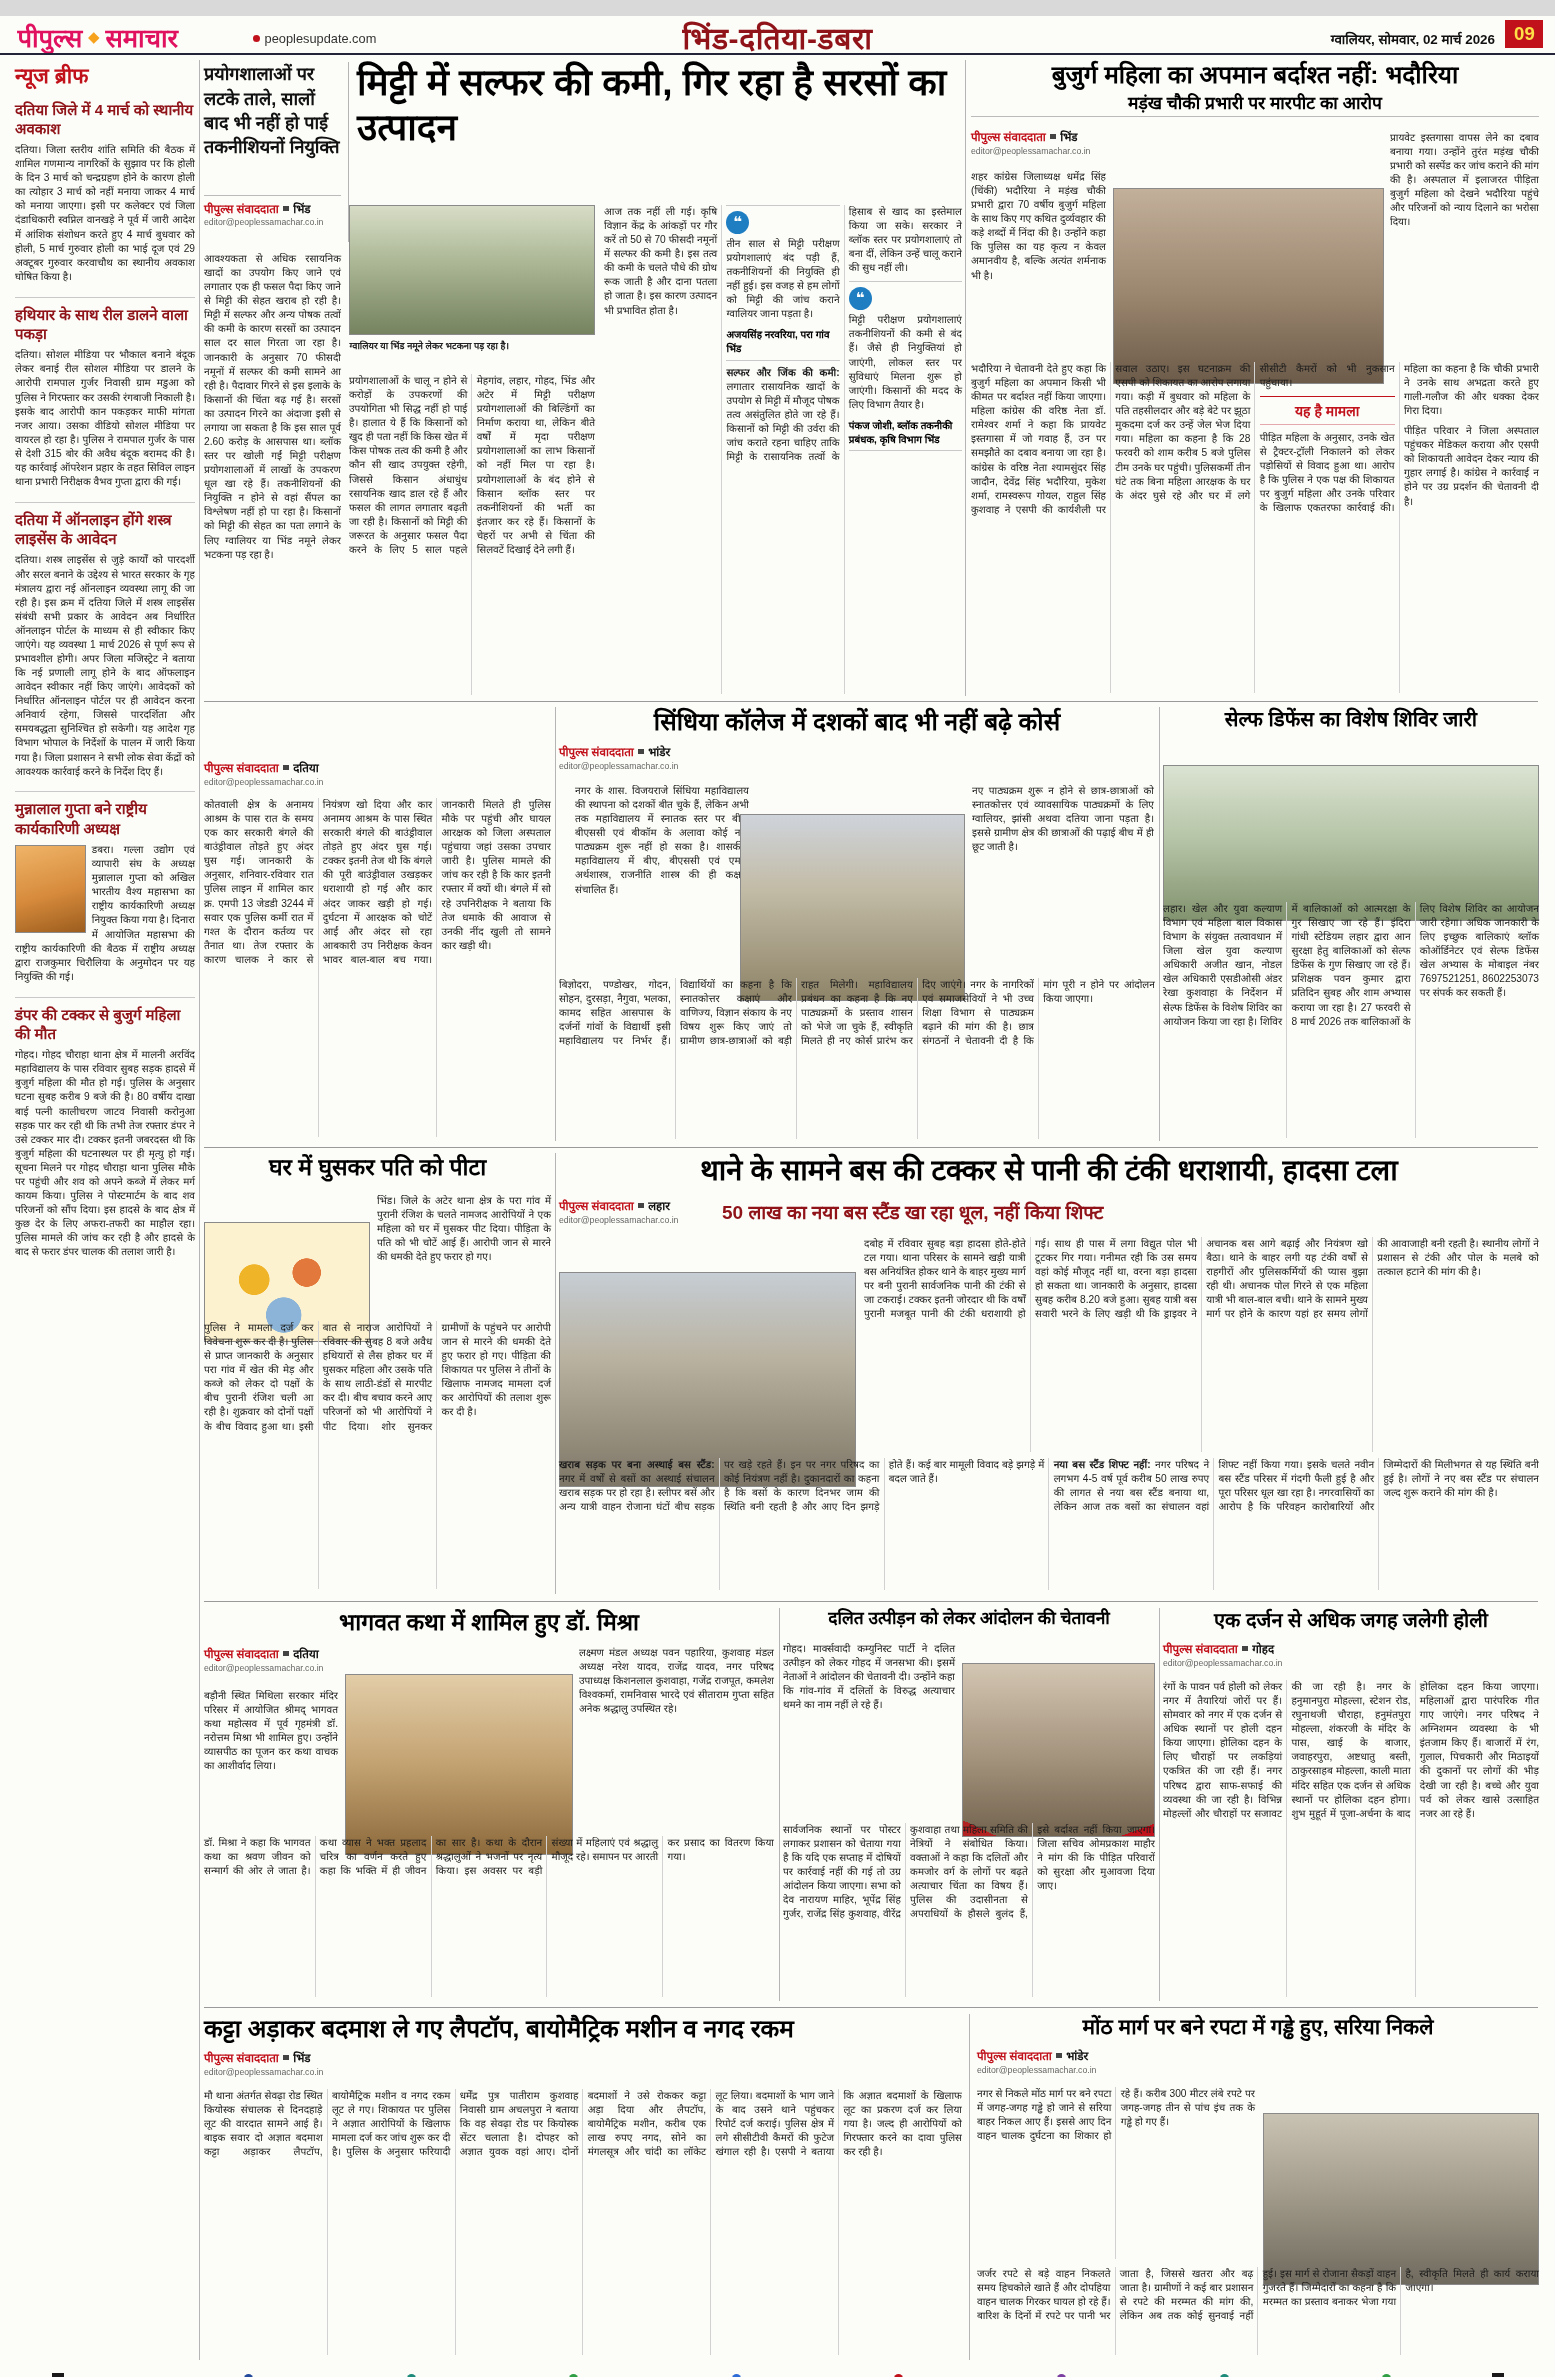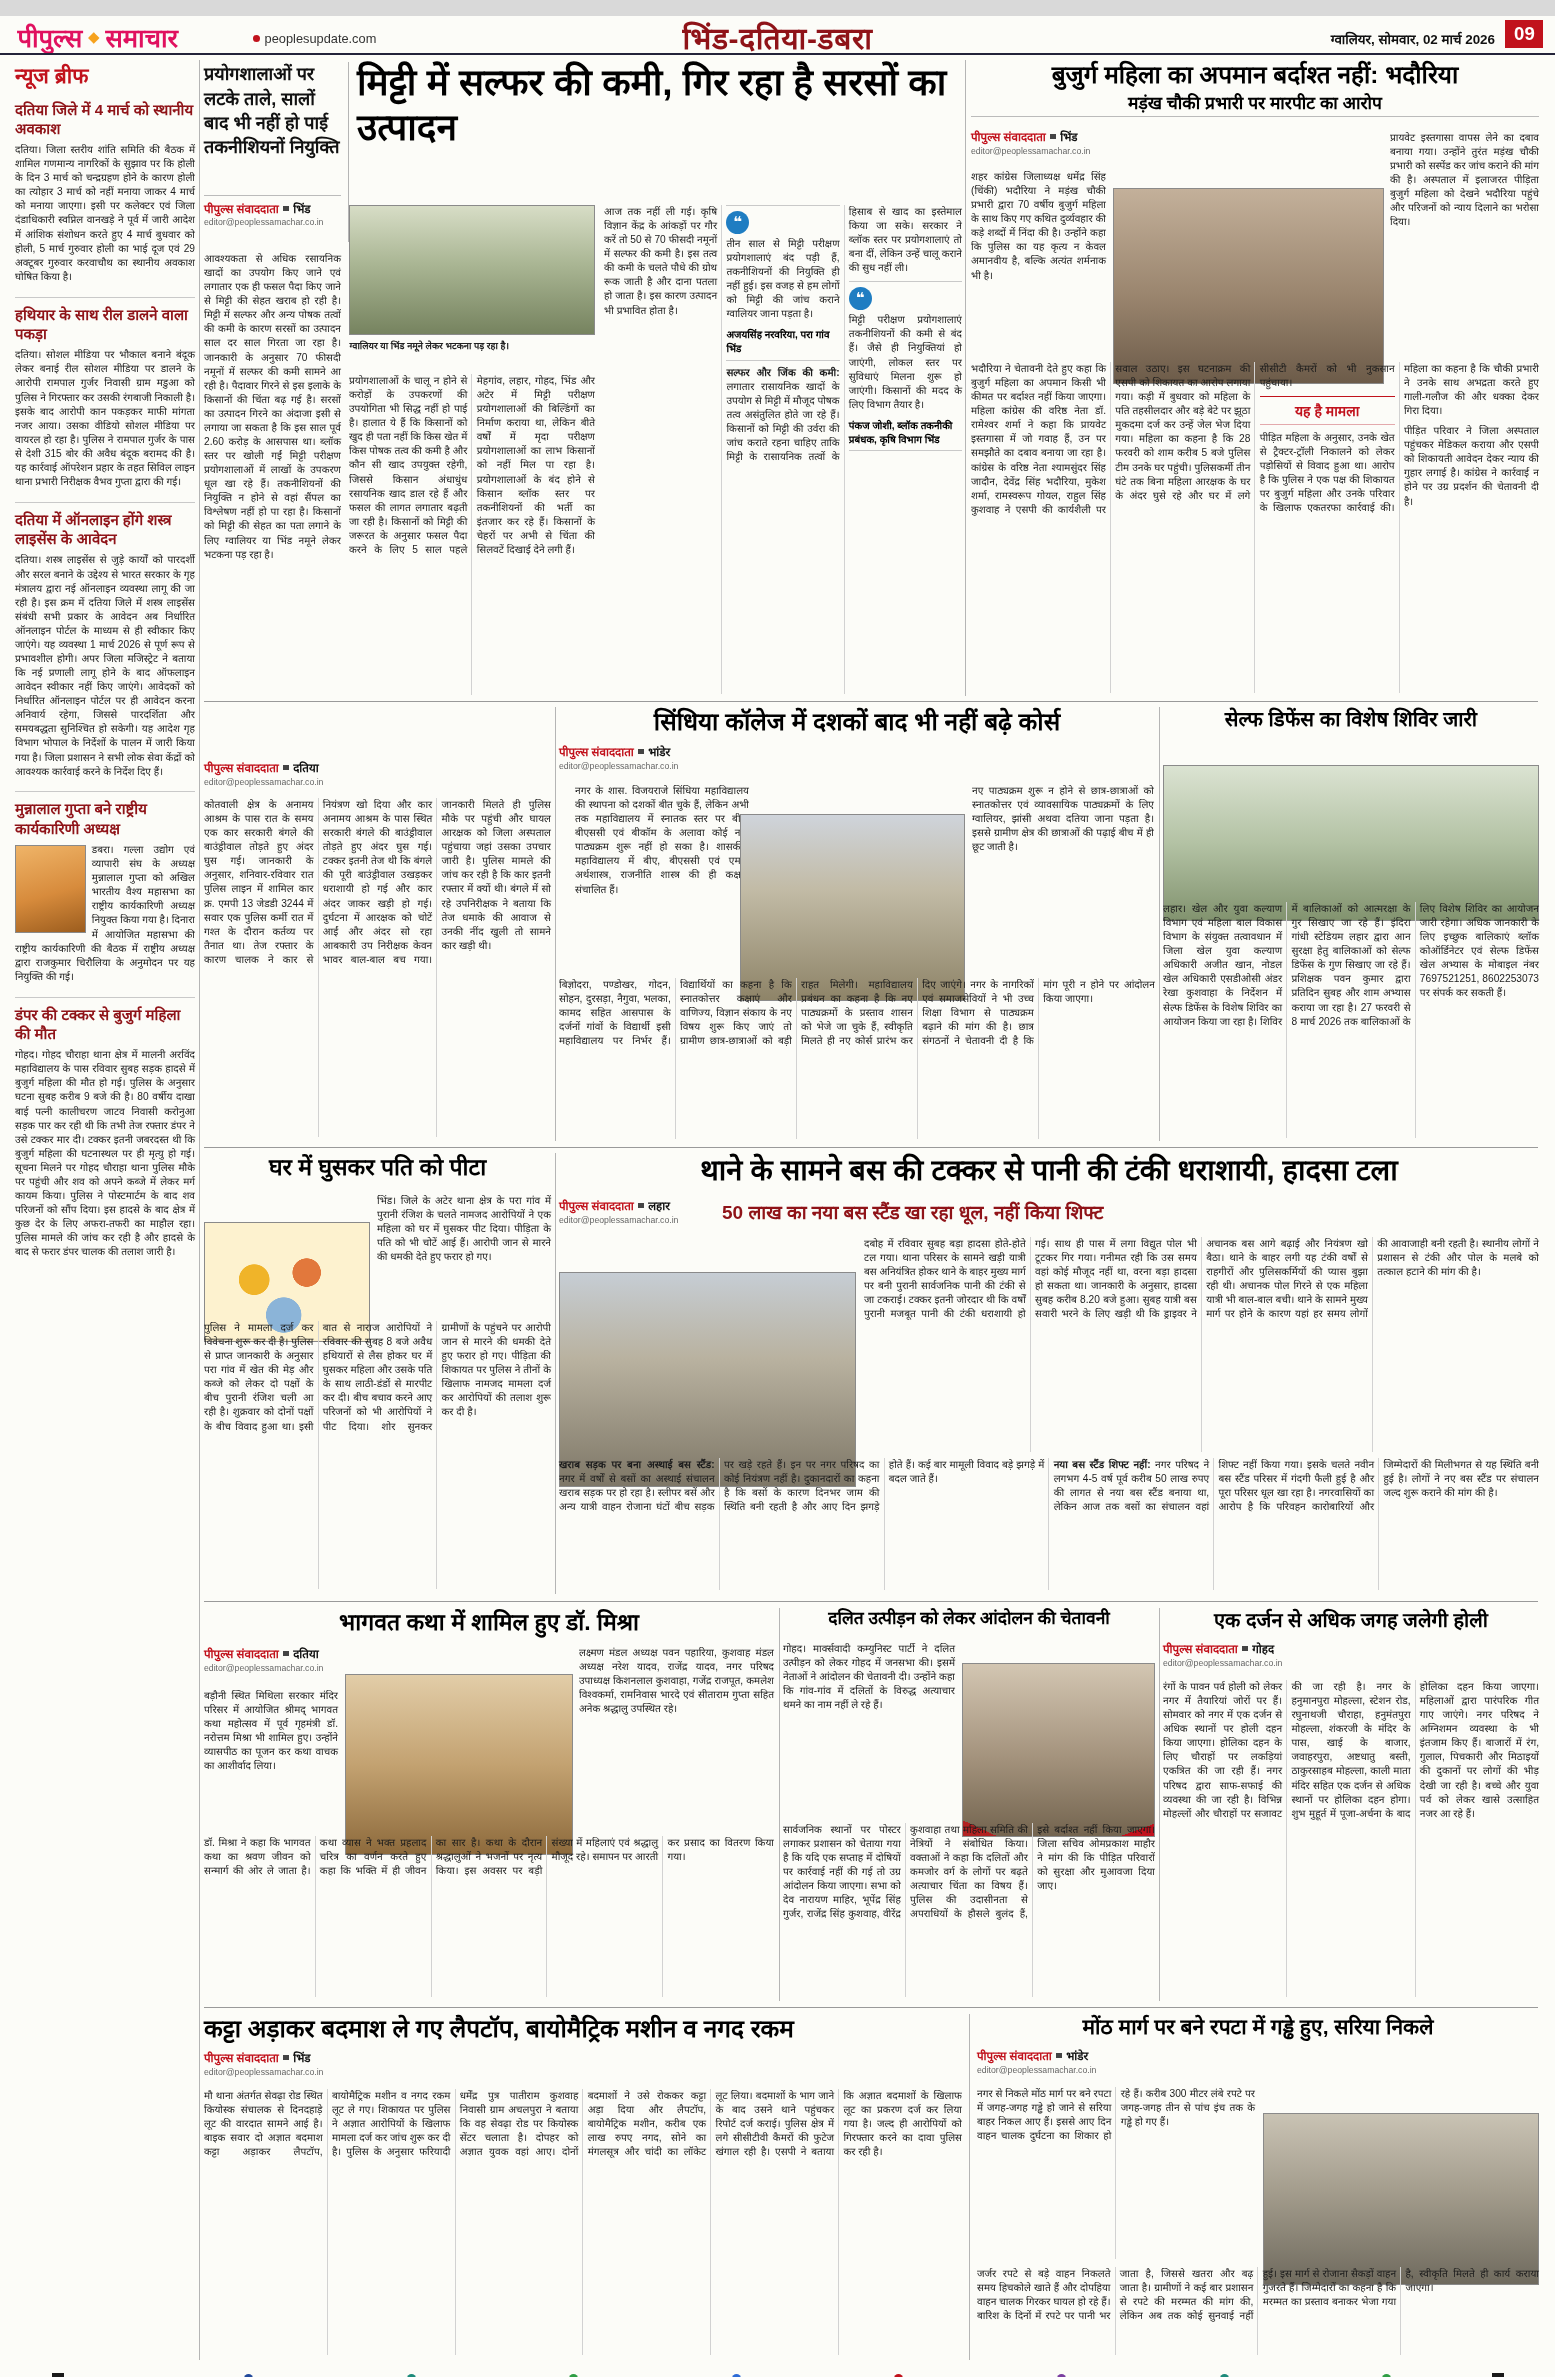--- a/index.html
+++ b/index.html
@@ -38,21 +38,21 @@
       <span>पीपुल्स</span>
       <span style="color:#f6a21d;font-size:15px">◆</span>
       <span>समाचार</span>
     </div>
     <div class="abs" style="left:253px;top:15px;display:flex;align-items:center;gap:4.6px;font-size:12.8px;color:#333">
       <span style="width:7px;height:7px;border-radius:50%;background:#c1121c;display:inline-block"></span>
       <span>peoplesupdate.com</span>
     </div>
     <div class="abs" style="left:545px;top:1.2px;width:465px;text-align:center;font-size:30px;font-weight:800;color:#8f1318;letter-spacing:0.6px">भिंड-दतिया-डबरा</div>
     <div class="abs" style="right:60px;top:14px;font-size:13.4px;font-weight:700;color:#111">ग्वालियर, सोमवार, 02 मार्च 2026</div>
-    <div class="abs" style="right:11.6px;top:3.5px;width:38px;height:28px;background:#c1121c;color:#ffffff;display:flex;align-items:center;justify-content:center;font-size:18.6px;font-weight:800">09</div>
+    <div class="abs" style="right:11.6px;top:3.5px;width:38px;height:28px;background:#c1121c;color:#fde047;display:flex;align-items:center;justify-content:center;font-size:18.6px;font-weight:800">09</div>
   </div>
   <div class="hr" style="left:0;top:37px;width:1555px;height:2.3px;background:#23233a"></div>
 
   <aside class="abs" style="left:15px;top:45px;width:180px">
     <h2 style="color:#c1121c;font-size:21px;font-weight:800;margin-bottom:3.5px">न्यूज ब्रीफ</h2>
     <div class="brief-item">
       <h3>दतिया जिले में 4 मार्च को स्थानीय अवकाश</h3>
       <p class="bt">दतिया। जिला स्तरीय शांति समिति की बैठक में शामिल गणमान्य नागरिकों के सुझाव पर कि होली के दिन 3 मार्च को चन्द्रग्रहण होने के कारण होली का त्योहार 3 मार्च को नहीं मनाया जाकर 4 मार्च को मनाया जाएगा। इसी पर कलेक्टर एवं जिला दंडाधिकारी स्वप्निल वानखड़े ने पूर्व में जारी आदेश में आंशिक संशोधन करते हुए 4 मार्च बुधवार को होली, 5 मार्च गुरुवार होली का भाई दूज एवं 29 अक्टूबर गुरुवार करवाचौथ का स्थानीय अवकाश घोषित किया है।</p>
     </div>
     <div class="brief-item">

